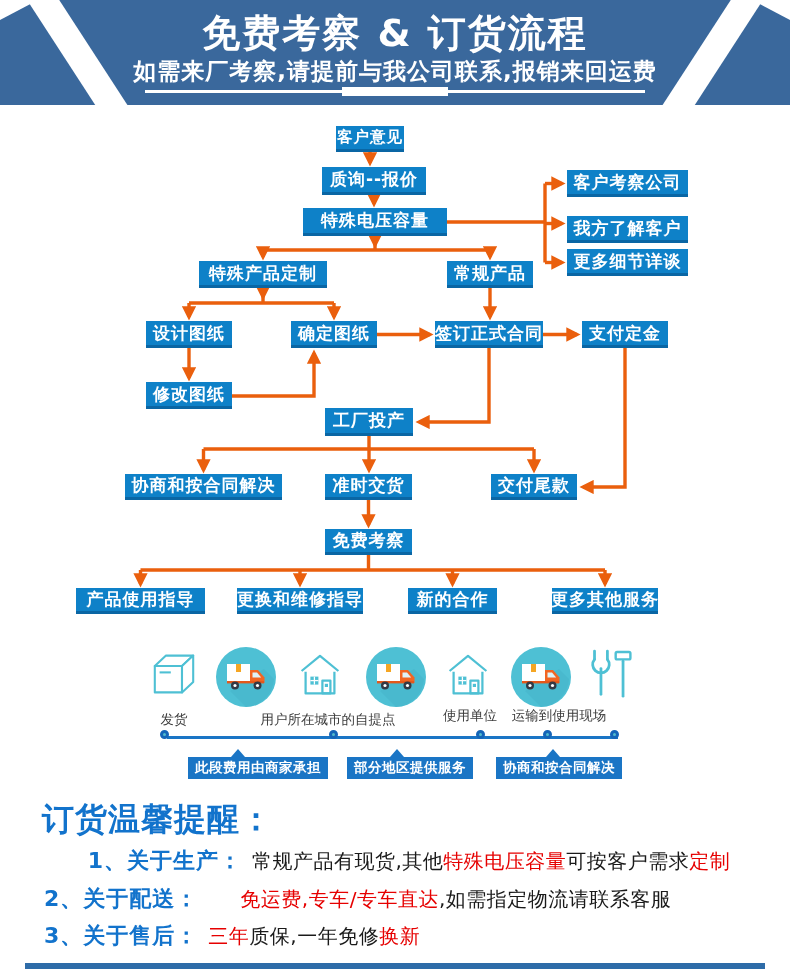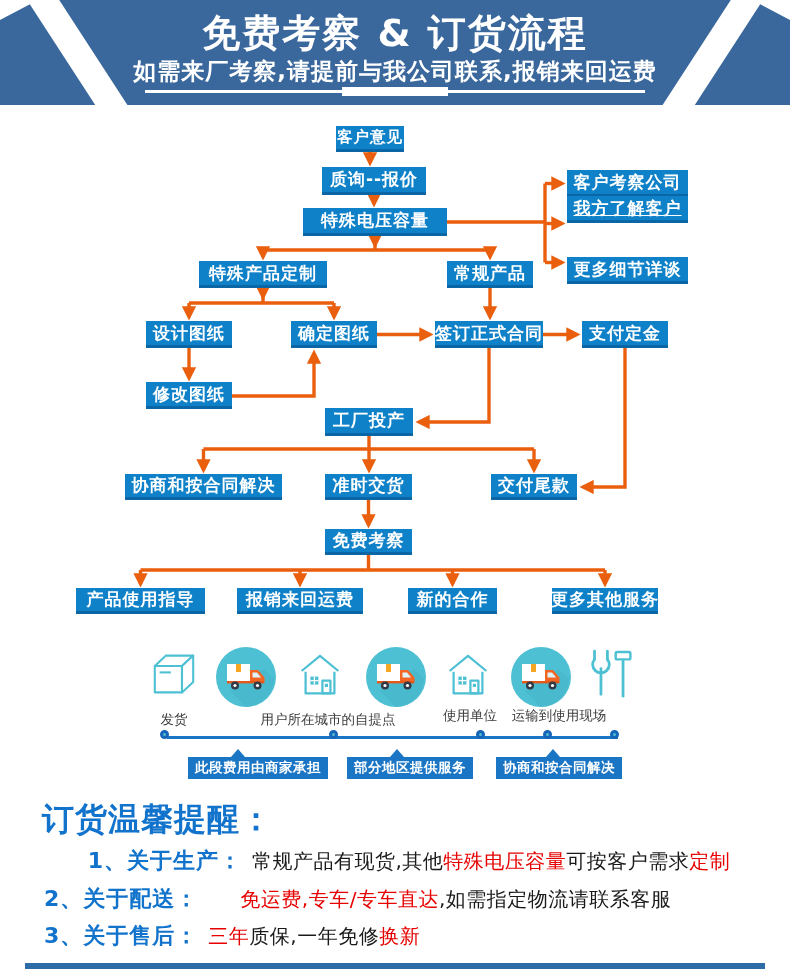--- a/index.html
+++ b/index.html
@@ -123,36 +123,36 @@
       <path marker-end="url(#arr)" d="M300 570 V584"></path>
       <path marker-end="url(#arr)" d="M452.5 570 V584"></path>
       <path marker-end="url(#arr)" d="M605 570 V584"></path>
     </g>
   </svg>
 
   <div class="fbox small" style="left:336px;top:126px;width:68px;height:26px;">客户意见</div>
   <div class="fbox" style="left:322px;top:167px;width:104px;height:28px;">质询--报价</div>
   <div class="fbox" style="left:303px;top:208px;width:144px;height:28px;">特殊电压容量</div>
   <div class="fbox" style="left:567px;top:170px;width:121px;height:27px;">客户考察公司</div>
-  <div class="fbox" style="left:567px;top:196px;width:121px;height:27px;text-decoration:underline;">我方了解客户</div>
-  <div class="fbox" style="left:567px;top:257px;width:121px;height:27px;">更多细节详谈</div>
+  <div class="fbox" style="left:567px;top:216px;width:121px;height:27px;">我方了解客户</div>
+  <div class="fbox" style="left:567px;top:249px;width:121px;height:27px;">更多细节详谈</div>
   <div class="fbox" style="left:199px;top:261px;width:128px;height:27px;">特殊产品定制</div>
   <div class="fbox" style="left:447px;top:261px;width:86px;height:27px;">常规产品</div>
   <div class="fbox" style="left:146px;top:321px;width:86px;height:27px;">设计图纸</div>
   <div class="fbox" style="left:291px;top:321px;width:86px;height:27px;">确定图纸</div>
   <div class="fbox" style="left:435px;top:321px;width:108px;height:27px;">签订正式合同</div>
   <div class="fbox" style="left:582px;top:321px;width:86px;height:27px;">支付定金</div>
   <div class="fbox" style="left:146px;top:382px;width:86px;height:27px;">修改图纸</div>
   <div class="fbox" style="left:325px;top:408px;width:88px;height:28px;">工厂投产</div>
   <div class="fbox" style="left:125px;top:474px;width:157px;height:26px;">协商和按合同解决</div>
   <div class="fbox" style="left:325px;top:474px;width:87px;height:26px;">准时交货</div>
   <div class="fbox" style="left:491px;top:474px;width:86px;height:26px;">交付尾款</div>
   <div class="fbox" style="left:325px;top:529px;width:87px;height:26px;">免费考察</div>
   <div class="fbox" style="left:76px;top:588px;width:129px;height:26px;">产品使用指导</div>
-  <div class="fbox" style="left:237px;top:588px;width:126px;height:26px;">报销来回运费</div>
+  <div class="fbox" style="left:237px;top:588px;width:126px;height:26px;">更换和维修指导</div>
   <div class="fbox" style="left:408px;top:588px;width:89px;height:26px;">新的合作</div>
   <div class="fbox" style="left:552px;top:588px;width:106px;height:26px;">更多其他服务</div>
 
   <svg class="icn" style="left:150px;top:650px;" width="48" height="48" viewBox="0 0 60 60">
     <g fill="#fff" stroke="#4ec0d4" stroke-width="2.6" stroke-linejoin="round">
       <polygon points="6,20 20,7 54,7 40,20"></polygon>
       <rect x="6" y="20" width="34" height="33"></rect>
       <polygon points="40,20 54,7 54,40 40,53"></polygon>
       <line x1="12" y1="28" x2="26" y2="28"></line>
     </g>

